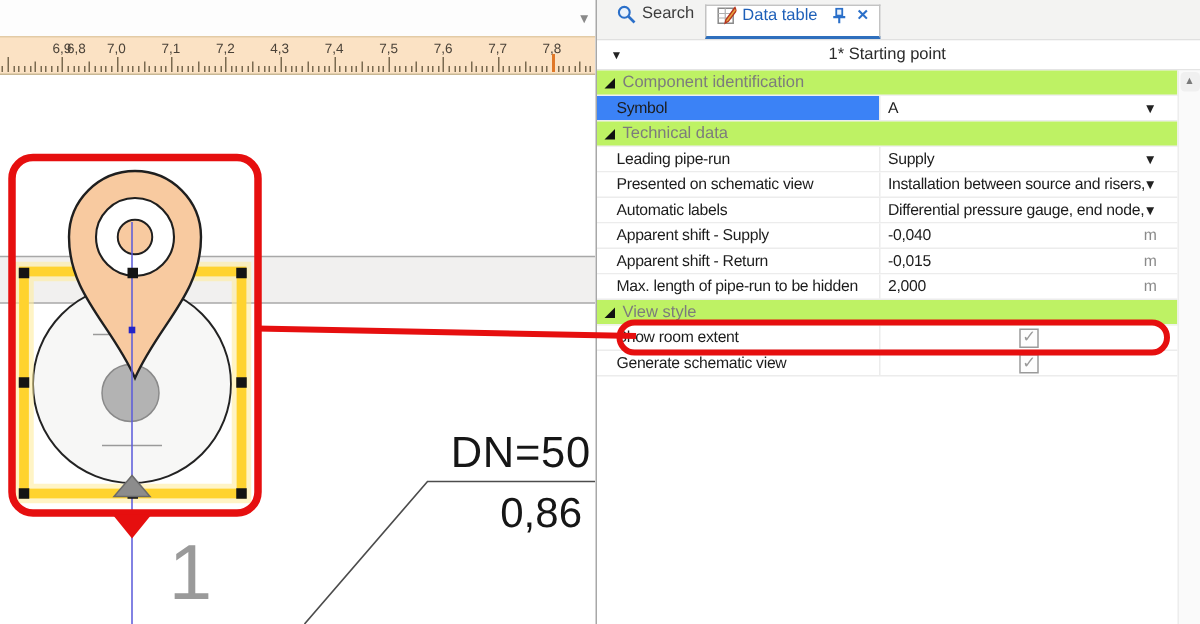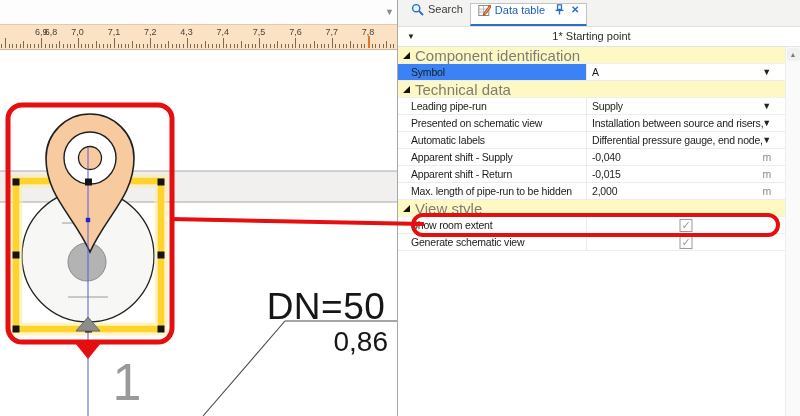--- a/index.html
+++ b/index.html
@@ -12,41 +12,41 @@
   #canvas-topstrip { position:absolute; left:0; top:0; width:397px; height:24px; background:#fdfdfd; }
   #canvas-collapse { position:absolute; right:3px; top:8px; font-size:9px; color:#8a8a8a; line-height:1; }
   #ruler { position:absolute; left:0; top:24px; width:397px; height:26px; background:#fbe2c4;
            border-top:1px solid #e3cba6; border-bottom:1px solid #c9b染a; border-bottom:1px solid #c9b894; }
   .ruler-label { position:absolute; top:2px; transform:translateX(-50%); font-size:9px; color:#4a4238; white-space:nowrap; }
   .tick { position:absolute; bottom:1px; width:1px; background:#7a6a50; }
   .tick.cursor { width:2px; background:#e07828; }
   #drawing-svg { position:absolute; left:0; top:0; width:397px; height:416px; }
 
   .canvas-text { position:absolute; color:#161616; }
-  #dn-label   { left:258px; top:286px; width:136px; text-align:center; font-size:37px; letter-spacing:0.5px; }
+  #dn-label   { left:258px; top:286px; width:136px; text-align:right; font-size:29px; letter-spacing:0.5px; }
   #len-label  { left:258px; top:326px; width:130px; text-align:right; font-size:28px; }
   #node-label { left:102px; top:352px; width:50px;  text-align:center; font-size:52px; color:#9a9a9a; }
 
   
   #panel { position:absolute; left:397px; top:0; width:403px; height:416px; background:#fff;
            border-left:1px solid #a8a8a8; }
   #tabbar { position:relative; height:27px; background:#f3f3f2; display:flex; align-items:flex-end; padding-left:6px;
             border-bottom:1px solid #e0e0e0; }
   .tab { display:flex; align-items:flex-start; gap:4px; height:23px; padding:0 7px; font-size:11px; color:#3c3c3c; cursor:default; }
   .tab.active { background:#fff; border:1px solid #c3c3c3; border-bottom:2px solid #2e6fbd; color:#1d5fb8; }
   .tab .ticon { width:13px; height:13px; flex:0 0 13px; }
   .tab-extra { display:flex; align-items:center; gap:5px; margin-left:4px; }
 
   #panel-header { position:relative; height:20px; background:#fff; border-bottom:1px solid #e4e4e4; }
   #panel-header .drop { position:absolute; left:9px; top:6px; font-size:8px; color:#222; line-height:1; }
   #panel-title { position:absolute; left:0; right:15px; top:3px; text-align:center; font-size:11px; color:#2b2b2b; }
 
   #rows { position:relative; margin-right:15px; }
   .srow { position:relative; height:17px; display:flex; align-items:center; padding-left:5px; color:#7c7c7c;
-          font-size:15px; border-bottom:1px solid #f0f0f0; background:#fef9c3; }
+          font-size:11px; border-bottom:1px solid #f0f0f0; background:#bef264; }
   .srow .tri { width:0; height:0; border-left:7px solid transparent; border-bottom:7px solid #111; margin-right:5px; }
   .prow { position:relative; height:17px; display:flex; background:#fff; border-bottom:1px solid #ececec; font-size:10.5px; }
   .plabel { width:188px; flex:0 0 188px; padding-left:13px; display:flex; align-items:center; color:#1c1c1c;
             white-space:nowrap; overflow:hidden; letter-spacing:-0.2px; }
   .plabel.shaded { background:#3b82f6; }
   .pvalue { position:relative; flex:1; border-left:1px solid #ececec; display:flex; align-items:center;
             padding-left:5px; color:#1c1c1c; white-space:nowrap; overflow:hidden; letter-spacing:-0.2px; }
   .combo-arrow { position:absolute; right:14px; top:4px; font-size:9px; color:#222; line-height:1; }
   .unit { position:absolute; right:14px; color:#8a8a8a; }
   .cbox { position:absolute; left:50%; transform:translateX(-50%); width:13px; height:13px; background:#fdfdfd;

